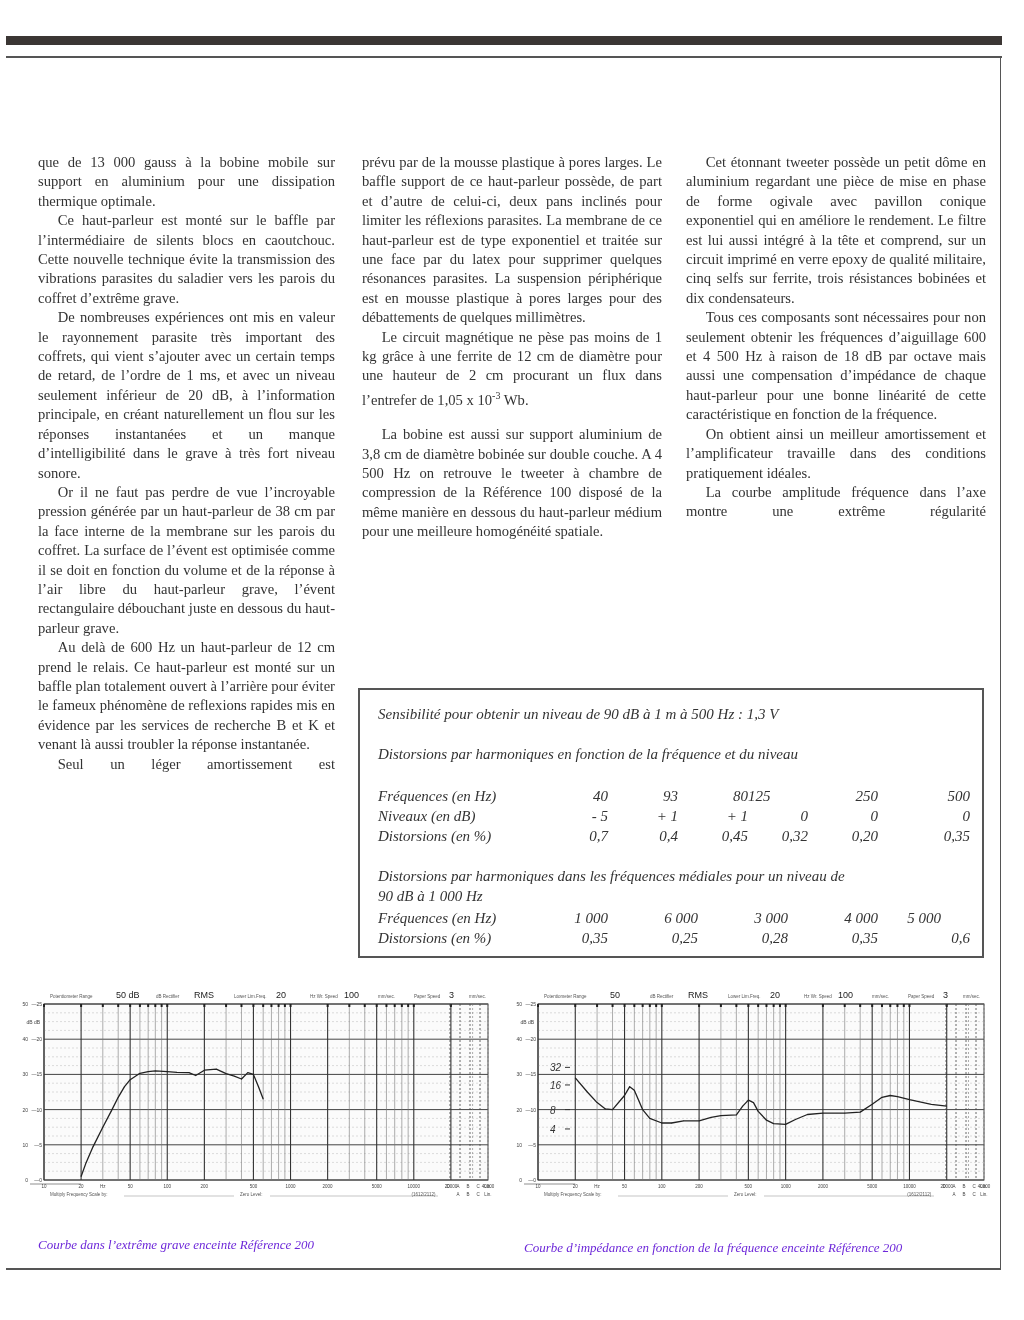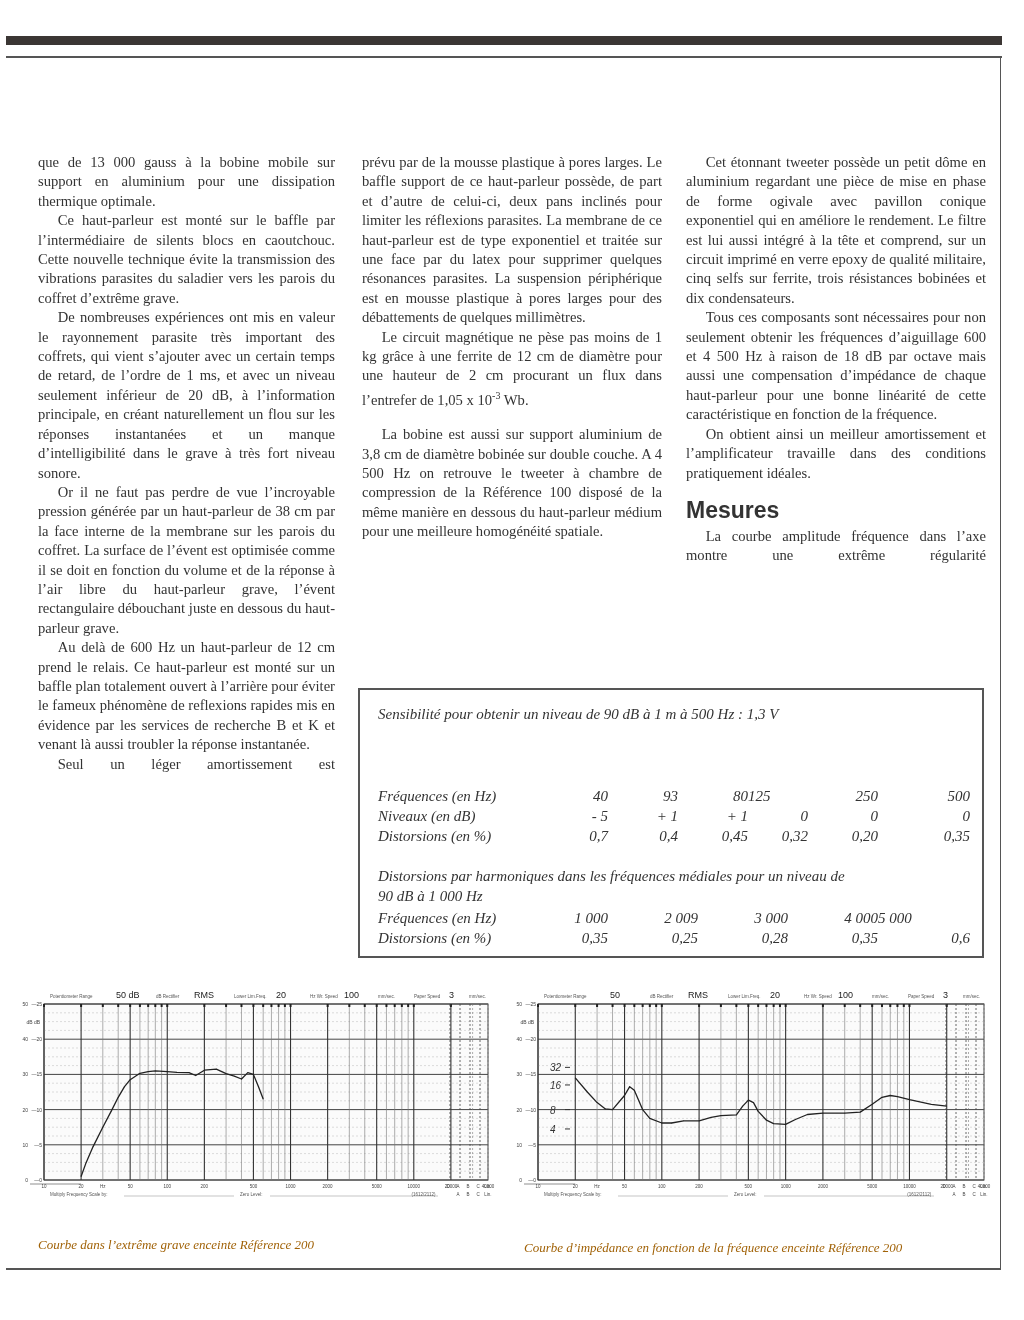--- a/index.html
+++ b/index.html
@@ -14,21 +14,21 @@
   .col p.gap{margin-top:15px;}
   #col1{left:38px;width:297px;}
   #col2{left:362px;width:300px;}
   #col3{left:686px;width:300px;}
   h2.mesures{font-family:"Liberation Sans","DejaVu Sans",sans-serif;font-weight:bold;font-size:23px;margin:14px 0 4px 0;color:#333;line-height:26px;}
   .box{position:absolute;left:358px;top:688px;width:626px;height:270px;border:2px solid #555;box-sizing:border-box;font-style:italic;font-size:15px;color:#333;}
   .box .line{position:absolute;left:18px;white-space:nowrap;}
   .box table{position:absolute;left:18px;border-collapse:collapse;}
   .box td{padding:0;height:20px;font-size:15px;white-space:nowrap;}
   .chart{position:absolute;}
-  .caption{position:absolute;font-style:italic;font-size:13px;color:#a16207;white-space:nowrap;}
+  .caption{position:absolute;font-style:italic;font-size:13px;color:#6d28d9;white-space:nowrap;}
   svg text{font-family:"Liberation Sans","DejaVu Sans",sans-serif;}
 </style>
 </head>
 <body>
 
 <div class="topbar"></div>
 <div class="frame-top"></div>
 <div class="frame-right"></div>
 <div class="frame-bottom"></div>
 
@@ -44,26 +44,26 @@
 <div id="col2" class="col">
   <p class="noindent">prévu par de la mousse plastique à pores larges. Le baffle support de ce haut-parleur possède, de part et d’autre de celui-ci, deux pans inclinés pour limiter les réflexions parasites. La membrane de ce haut-parleur est de type exponentiel et traitée sur une face par du latex pour supprimer quelques résonances parasites. La suspension périphérique est en mousse plastique à pores larges pour des débattements de quelques millimètres.</p>
   <p><span>Le circuit magnétique ne pèse pas moins de 1 kg grâce à une ferrite de 12 cm de diamètre pour une hauteur de 2 cm procurant un flux dans l’entrefer de 1,05 x 10</span><sup style="font-size:10px;">-3</sup><span> Wb.</span></p>
   <p class="gap">La bobine est aussi sur support aluminium de 3,8 cm de diamètre bobinée sur double couche. A 4 500 Hz on retrouve le tweeter à chambre de compression de la Référence 100 disposé de la même manière en dessous du haut-parleur médium pour une meilleure homogénéité spatiale.</p>
 </div>
 
 <div id="col3" class="col">
   <p>Cet étonnant tweeter possède un petit dôme en aluminium regardant une pièce de mise en phase de forme ogivale avec pavillon conique exponentiel qui en améliore le rendement. Le filtre est lui aussi intégré à la tête et comprend, sur un circuit imprimé en verre epoxy de qualité militaire, cinq selfs sur ferrite, trois résistances bobinées et dix condensateurs.</p>
   <p>Tous ces composants sont nécessaires pour non seulement obtenir les fréquences d’aiguillage 600 et 4 500 Hz à raison de 18 dB par octave mais aussi une compensation d’impédance de chaque haut-parleur pour une bonne linéarité de cette caractéristique en fonction de la fréquence.</p>
   <p>On obtient ainsi un meilleur amortissement et l’amplificateur travaille dans des conditions pratiquement idéales.</p>
-  <h2 class="mesures">Mesures</h2>
   <p style="text-align-last:justify;">La courbe amplitude fréquence dans l’axe montre une extrême régularité</p>
 </div>
 
 <div class="box">
   <div class="line" style="top:16px;">Sensibilité pour obtenir un niveau de 90 dB à 1 m à 500 Hz : 1,3 V</div>
+  <div class="line" style="top:56px;">Distorsions par harmoniques en fonction de la fréquence et du niveau</div>
   <table style="top:96px;width:592px;">
     <tbody>
         <tr>
       <td style="width:170px">Fréquences (en Hz)</td>
       <td style="width:60px;text-align:right">40</td>
       <td style="width:70px;text-align:right">93</td>
       <td style="width:70px;text-align:right">80</td>
       <td style="width:60px;text-align:left">125</td>
       <td style="width:70px;text-align:right">250</td>
       <td style="width:92px;text-align:right">500</td>
@@ -88,24 +88,24 @@
     </tr>
   </tbody>
     </table>
   <div class="line" style="top:178px;">Distorsions par harmoniques dans les fréquences médiales pour un niveau de</div>
   <div class="line" style="top:198px;">90 dB à 1 000 Hz</div>
   <table style="top:218px;width:592px;">
     <tbody>
         <tr>
       <td style="width:170px">Fréquences (en Hz)</td>
       <td style="width:60px;text-align:right">1 000</td>
-      <td style="width:90px;text-align:right">2 009</td>
+      <td style="width:90px;text-align:right">6 000</td>
       <td style="width:90px;text-align:right">3 000</td>
       <td style="width:90px;text-align:right">4 000</td>
-      <td style="width:92px;text-align:left">5 000</td>
+      <td style="width:92px;text-align:center">5 000</td>
     </tr>
     <tr>
       <td>Distorsions (en %)</td>
       <td style="text-align:right">0,35</td>
       <td style="text-align:right">0,25</td>
       <td style="text-align:right">0,28</td>
       <td style="text-align:right">0,35</td>
       <td style="text-align:right">0,6</td>
     </tr>
   </tbody>

